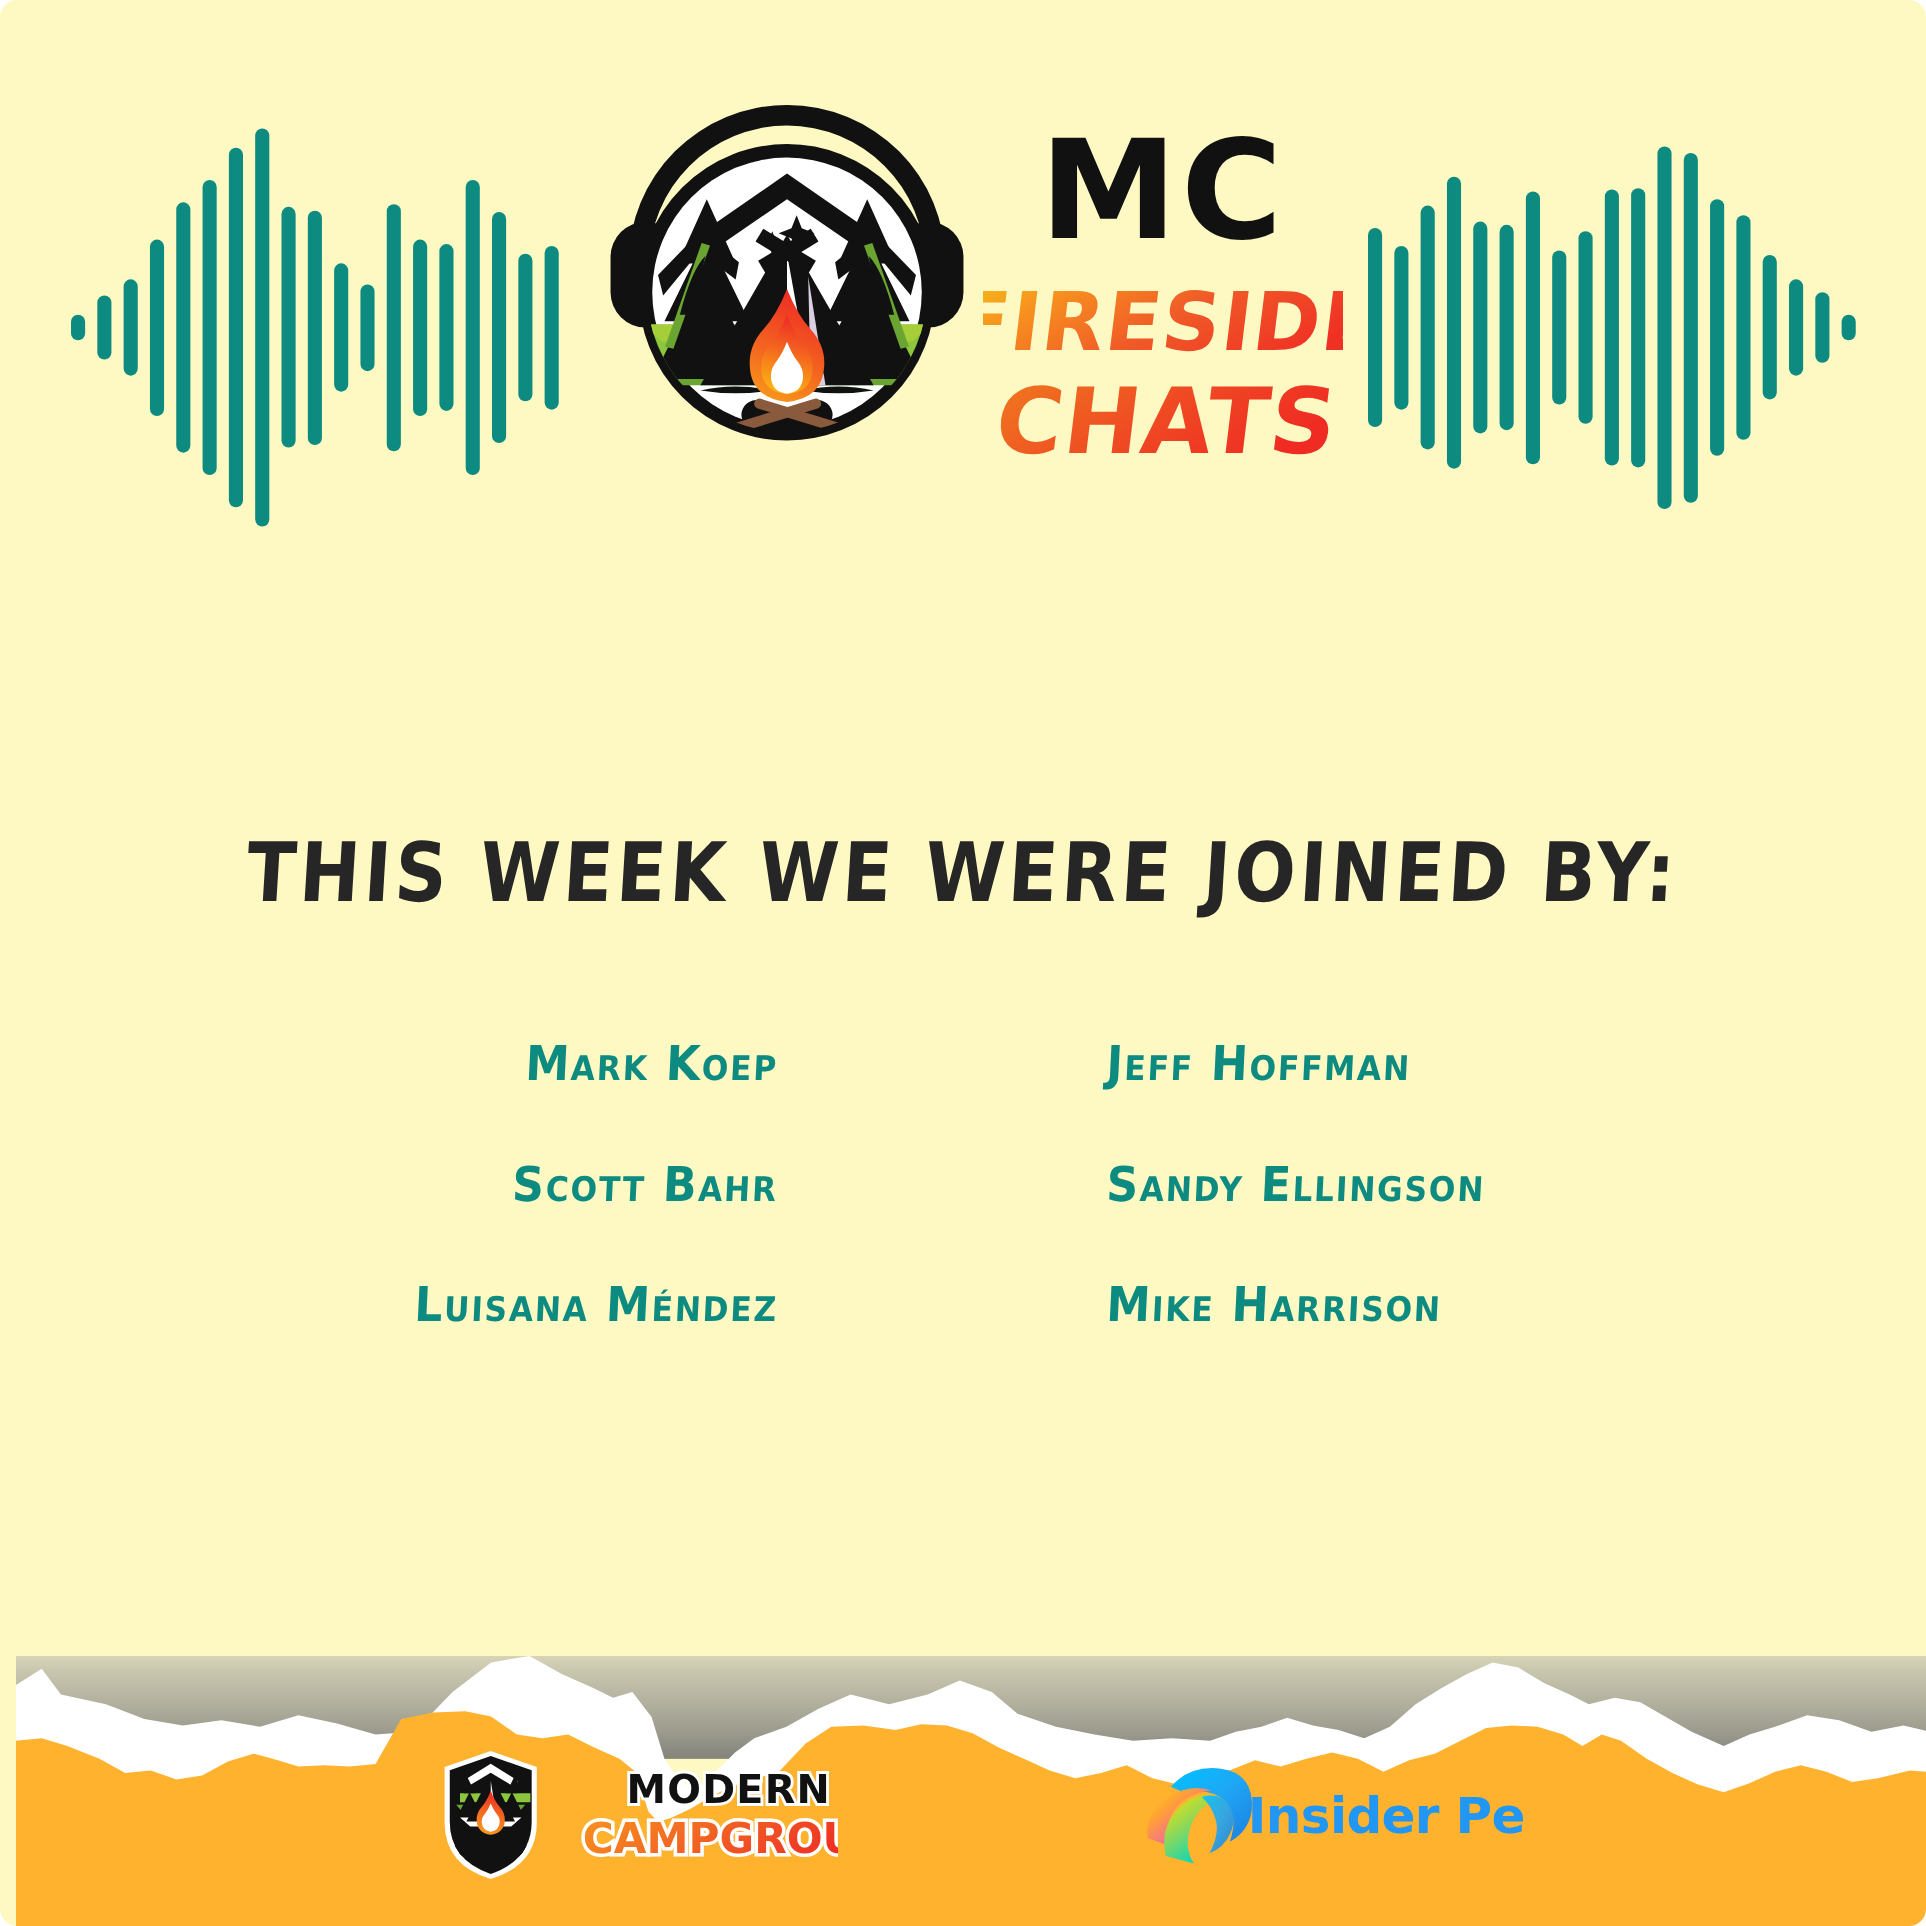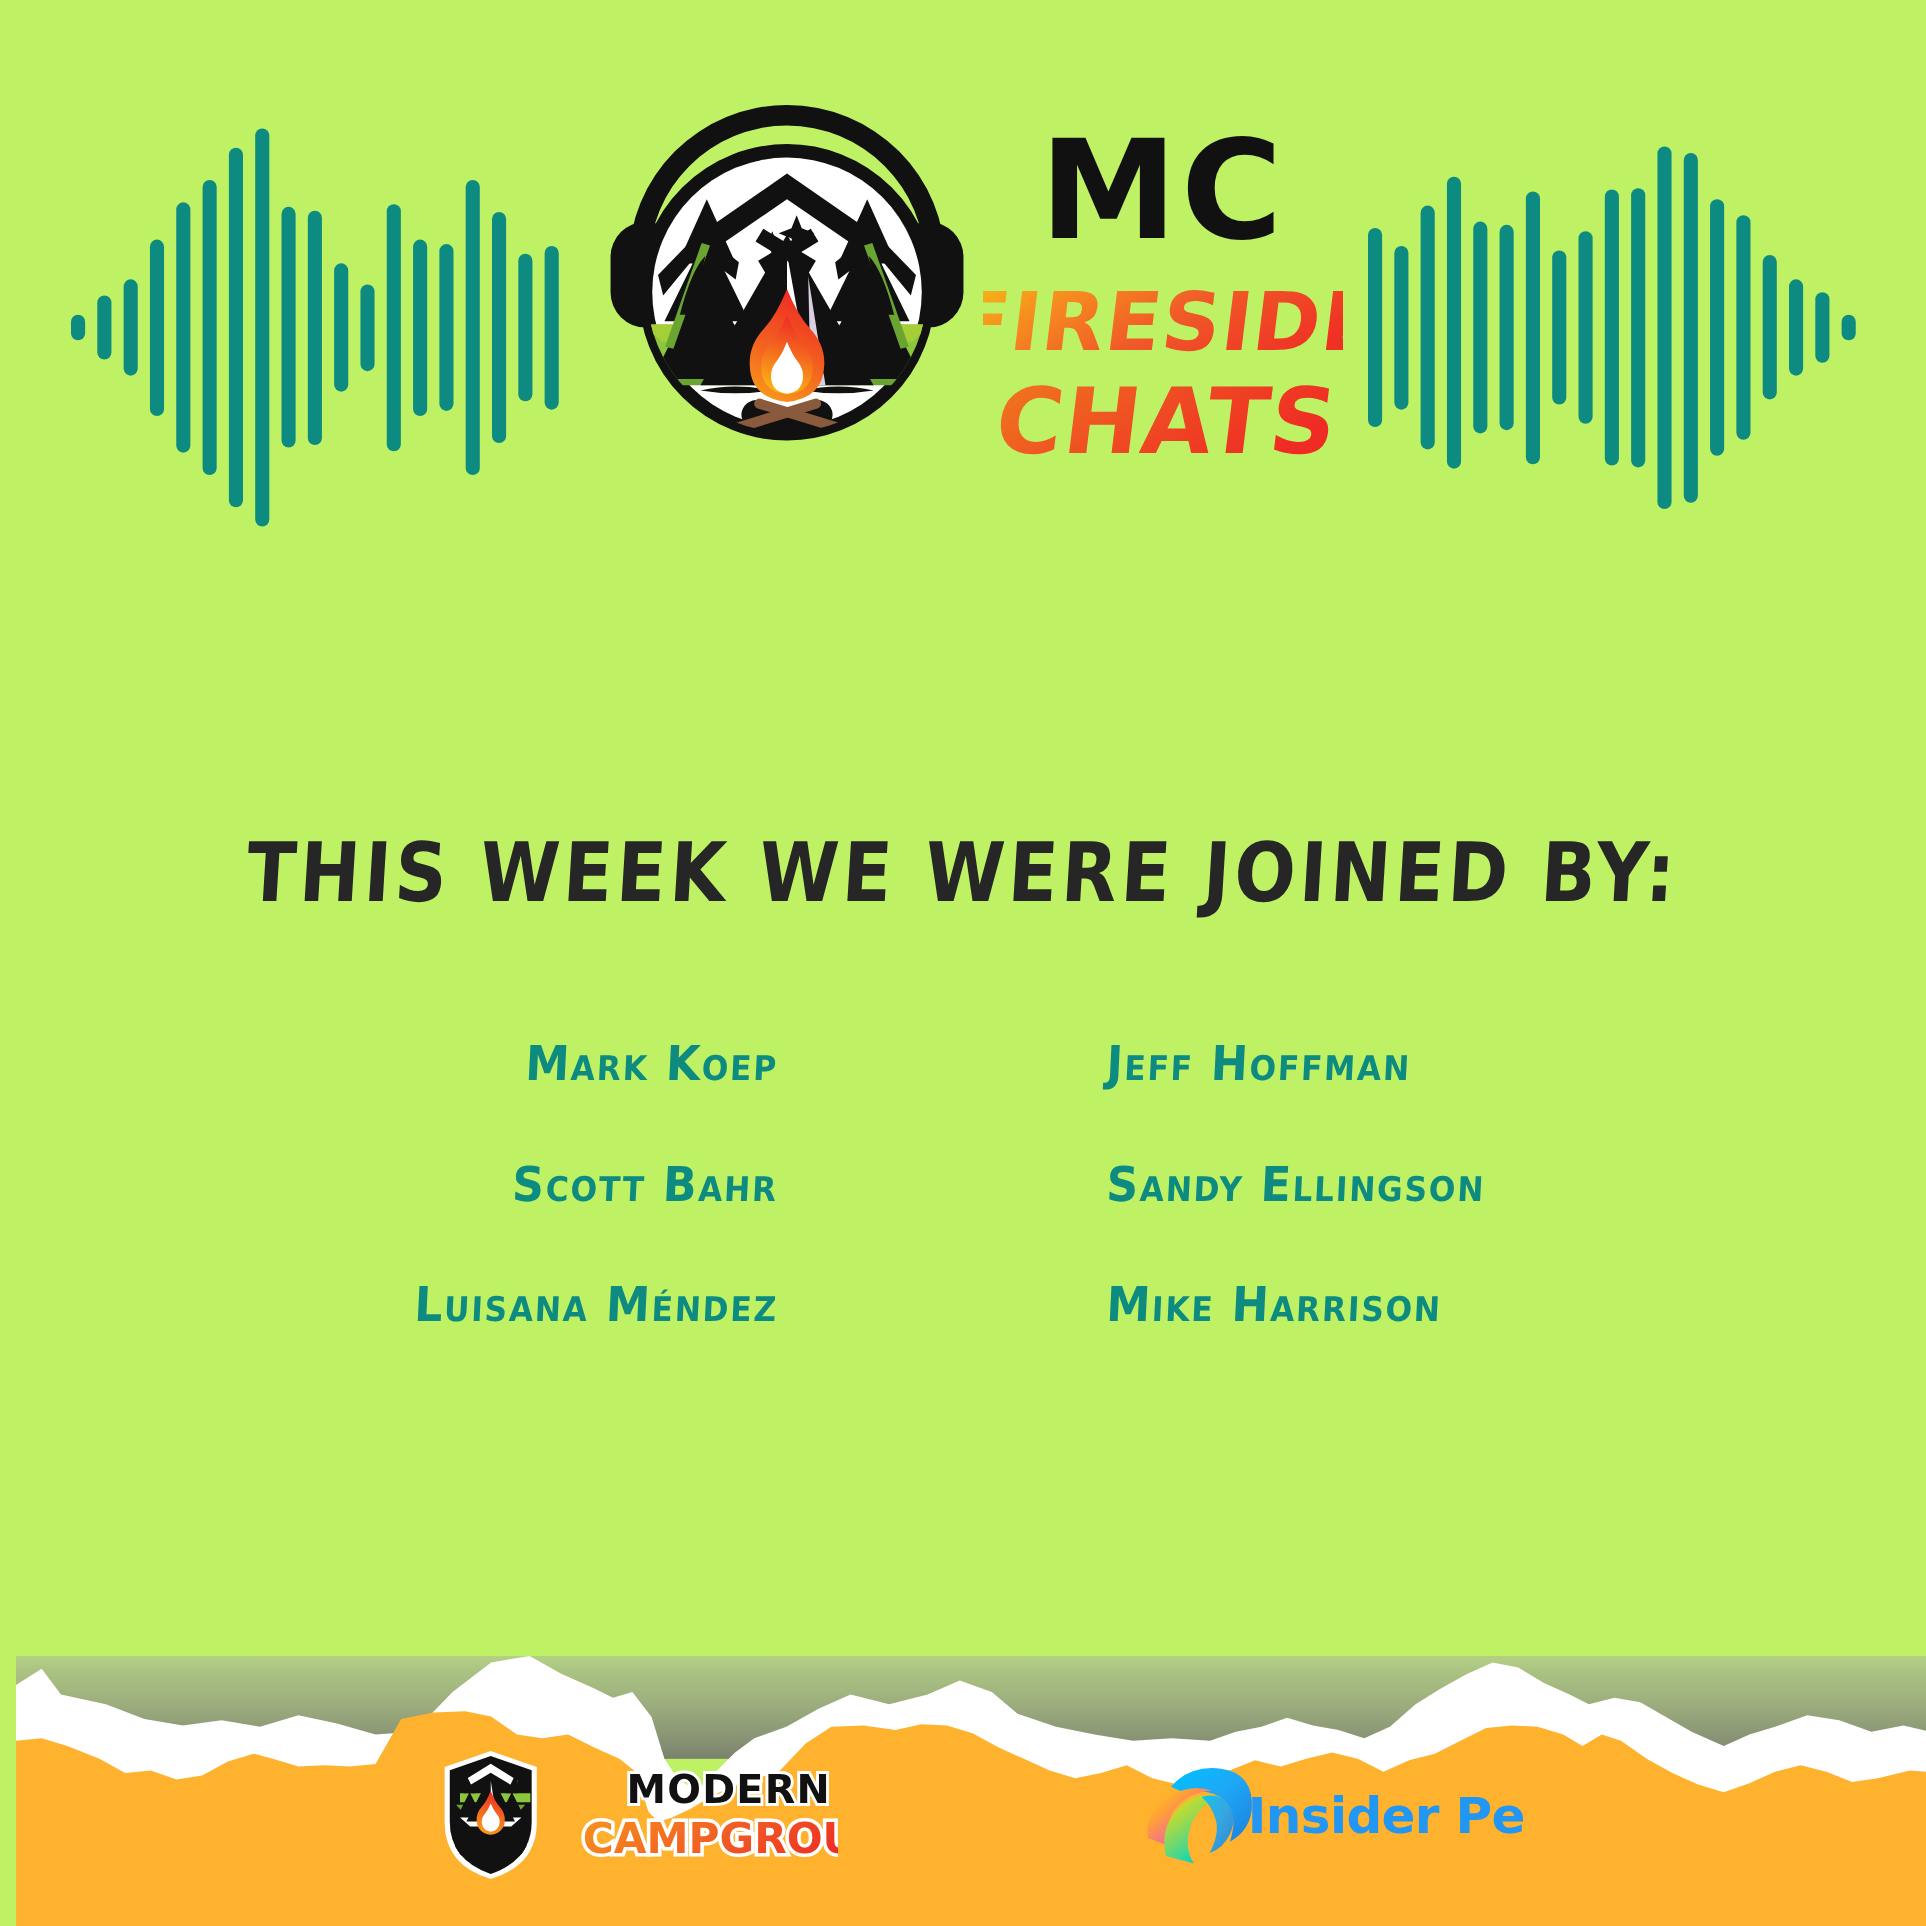--- a/index.html
+++ b/index.html
@@ -4,23 +4,24 @@
 <style>
   html, body {
     margin: 0;
     padding: 0;
     background: #ffffff;
   }
   #canvas {
     position: relative;
     width: 1926px;
     height: 1926px;
-    background: #bef264;
+    background: #fef9c3;
     overflow: hidden;
     font-family: "Liberation Sans", sans-serif;
+    border-radius: 17px;
   }
 
   
   #top-banner {
     position: absolute;
     left: 0; top: 0;
     width: 1926px;
     height: 578px;
   }
 

